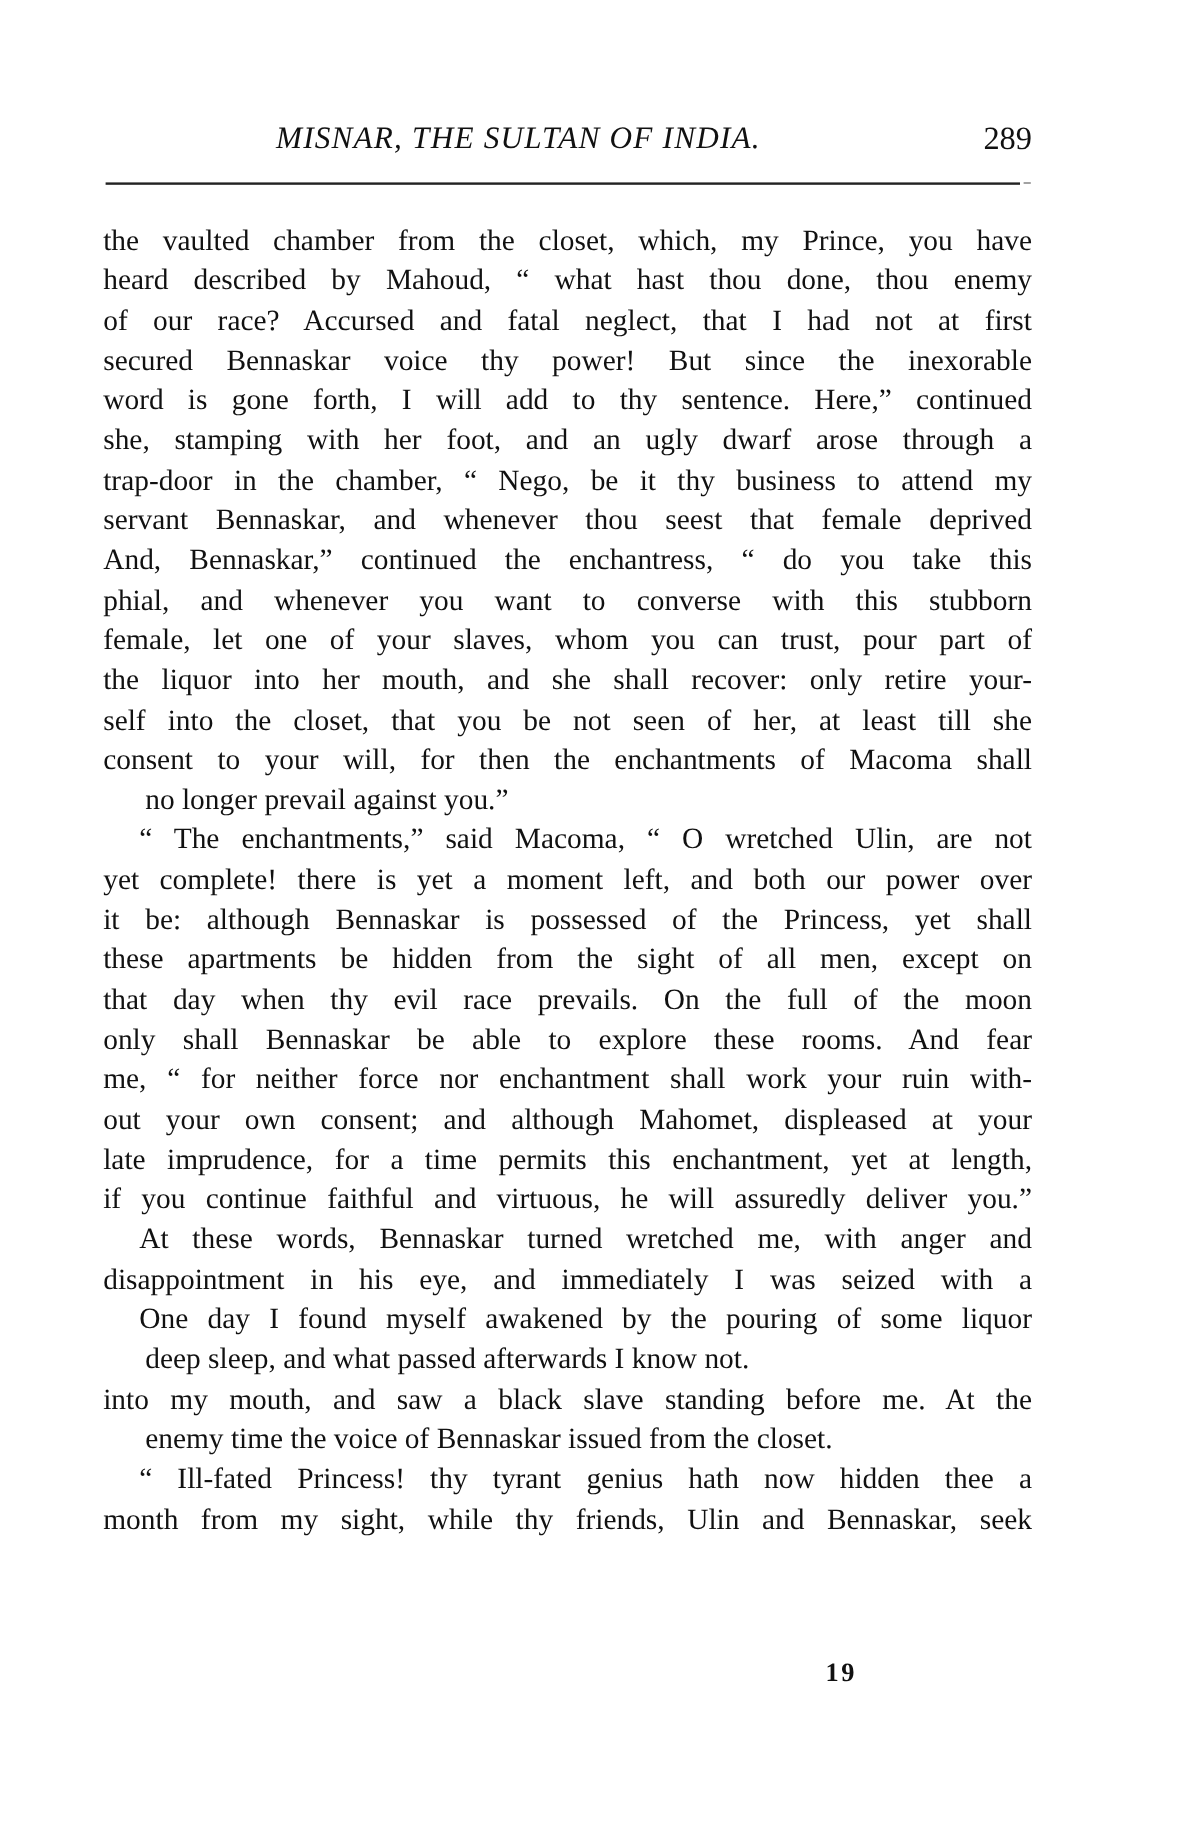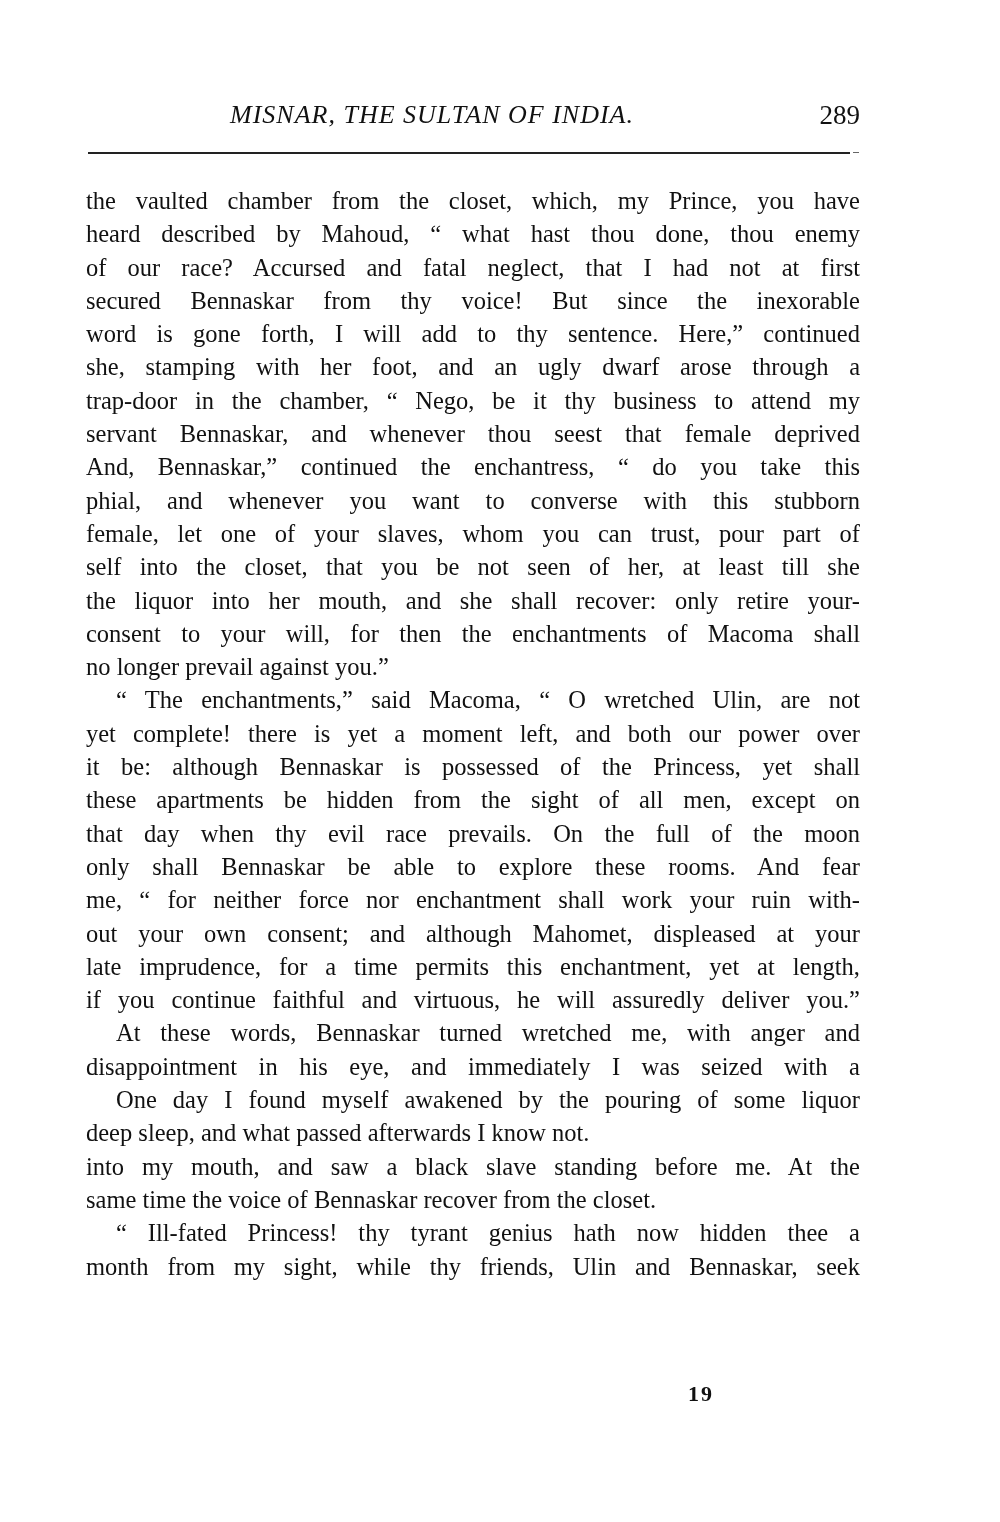--- a/index.html
+++ b/index.html
@@ -69,20 +69,21 @@
       display: block;
       height: 33.3px;
       line-height: 33.3px;
       font-size: 24.5px;
       white-space: nowrap;
       text-align: justify;
       text-align-last: justify;
     }
     .line.last {
       text-align-last: left;
+      margin-left: 35px;
     }
     .line.indent {
       padding-left: 30px;
     }
     .signature {
       position: absolute;
       left: 688px;
       top: 1381px;
       font-size: 22px;
       letter-spacing: 2px;
@@ -98,46 +99,46 @@
     <span class="running-title">MISNAR, THE SULTAN OF INDIA.</span>
     <span class="page-number">289</span>
   </div>
   <div class="head-rule"></div>
   <div class="head-rule-tail"></div>
 
   <div class="body-text">
     <span class="line">the vaulted chamber from the closet, which, my Prince, you have</span>
     <span class="line">heard described by Mahoud, “ what hast thou done, thou enemy</span>
     <span class="line">of our race? Accursed and fatal neglect, that I had not at first</span>
-    <span class="line">secured Bennaskar from thy voice! But since the inexorable</span>
+    <span class="line">secured Bennaskar voice thy power! But since the inexorable</span>
     <span class="line">word is gone forth, I will add to thy sentence. Here,” continued</span>
     <span class="line">she, stamping with her foot, and an ugly dwarf arose through a</span>
     <span class="line">trap-door in the chamber, “ Nego, be it thy business to attend my</span>
     <span class="line">servant Bennaskar, and whenever thou seest that female deprived</span>
     <span class="line">And, Bennaskar,” continued the enchantress, “ do you take this</span>
     <span class="line">phial, and whenever you want to converse with this stubborn</span>
     <span class="line">female, let one of your slaves, whom you can trust, pour part of</span>
+    <span class="line">the liquor into her mouth, and she shall recover: only retire your-</span>
     <span class="line">self into the closet, that you be not seen of her, at least till she</span>
-    <span class="line">the liquor into her mouth, and she shall recover: only retire your-</span>
     <span class="line">consent to your will, for then the enchantments of Macoma shall</span>
     <span class="line last">no longer prevail against you.”</span>
     <span class="line indent">“ The enchantments,” said Macoma, “ O wretched Ulin, are not</span>
     <span class="line">yet complete! there is yet a moment left, and both our power over</span>
     <span class="line">it be: although Bennaskar is possessed of the Princess, yet shall</span>
     <span class="line">these apartments be hidden from the sight of all men, except on</span>
     <span class="line">that day when thy evil race prevails. On the full of the moon</span>
     <span class="line">only shall Bennaskar be able to explore these rooms. And fear</span>
     <span class="line">me, “ for neither force nor enchantment shall work your ruin with-</span>
     <span class="line">out your own consent; and although Mahomet, displeased at your</span>
     <span class="line">late imprudence, for a time permits this enchantment, yet at length,</span>
     <span class="line">if you continue faithful and virtuous, he will assuredly deliver you.”</span>
     <span class="line indent">At these words, Bennaskar turned wretched me, with anger and</span>
     <span class="line">disappointment in his eye, and immediately I was seized with a</span>
     <span class="line indent">One day I found myself awakened by the pouring of some liquor</span>
     <span class="line last">deep sleep, and what passed afterwards I know not.</span>
     <span class="line">into my mouth, and saw a black slave standing before me. At the</span>
-    <span class="line last">same time the voice of Bennaskar recover from the closet.</span>
+    <span class="line last">enemy time the voice of Bennaskar issued from the closet.</span>
     <span class="line indent">“ Ill-fated Princess! thy tyrant genius hath now hidden thee a</span>
     <span class="line">month from my sight, while thy friends, Ulin and Bennaskar, seek</span>
   </div>
 
   <div class="signature">19</div>
 </div>
 
 </body></html>

